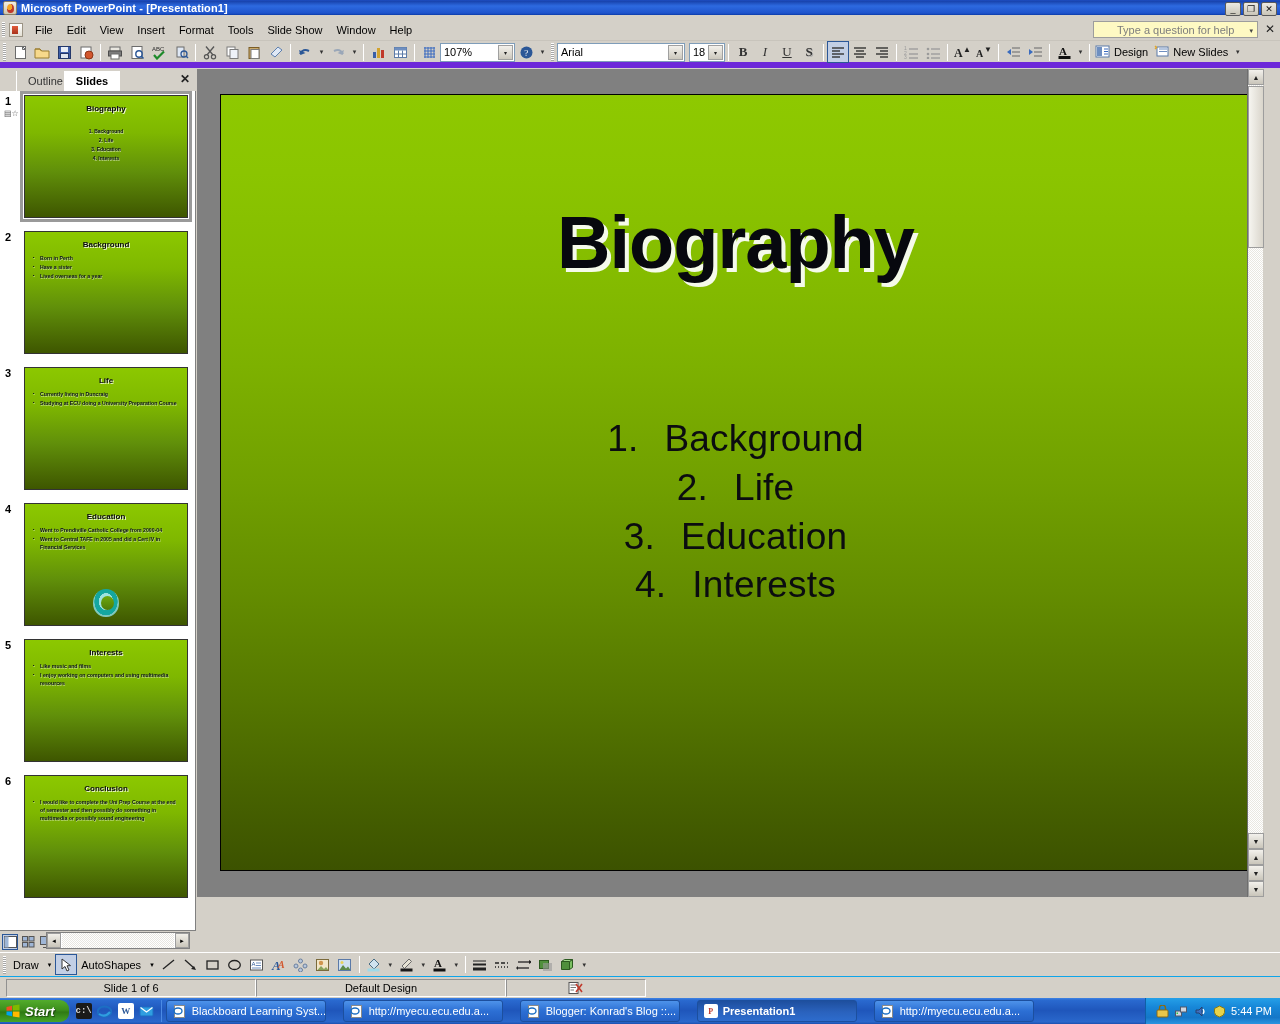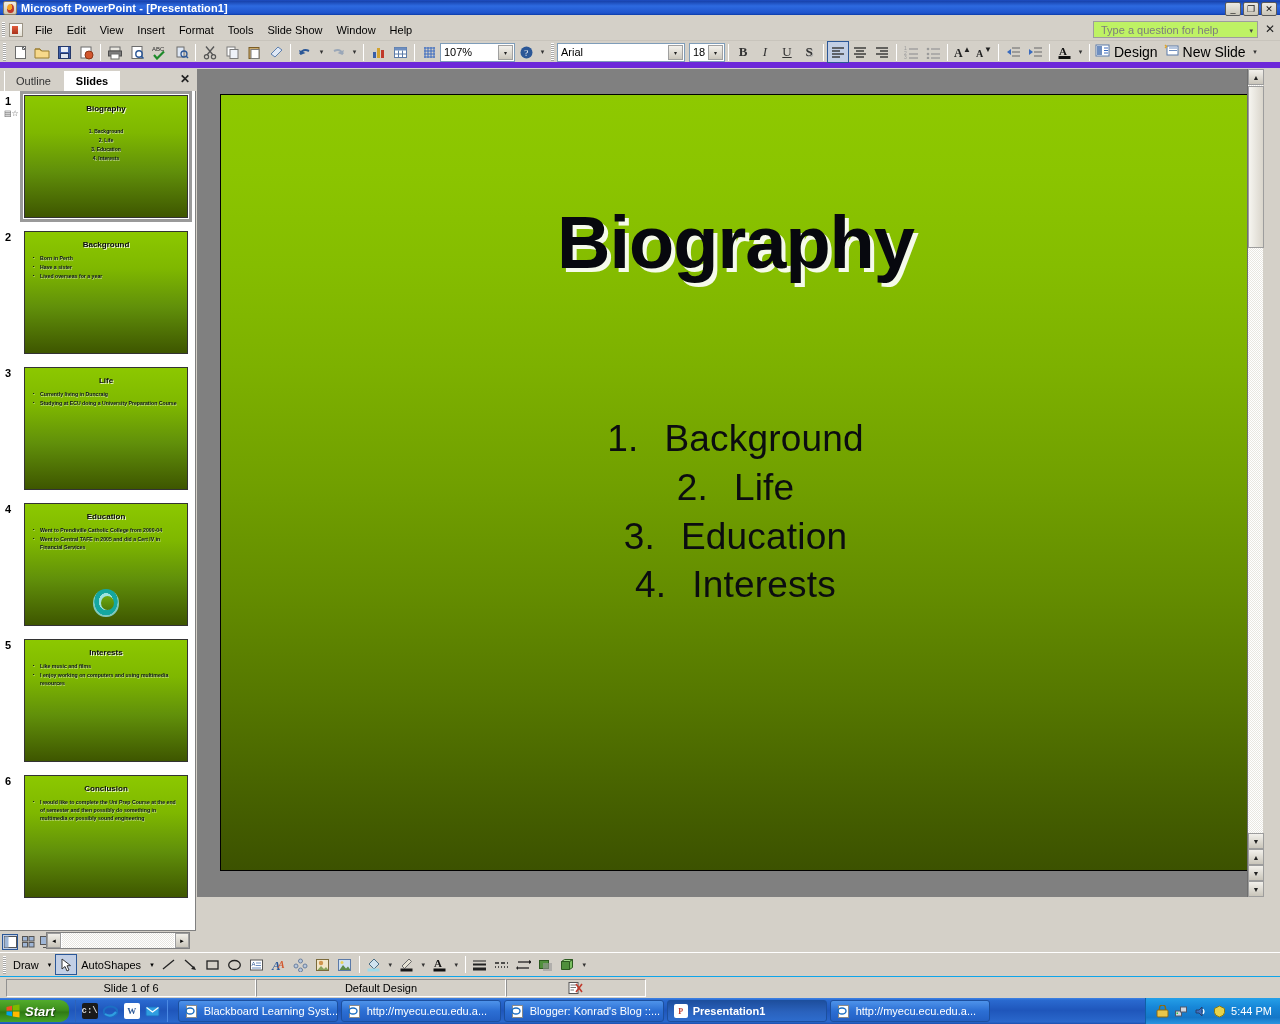--- a/index.html
+++ b/index.html
@@ -54,22 +54,22 @@
     background: linear-gradient(180deg,#fff,#e4e0d4);
     border:1px solid #9b9384; position:relative;
   }
   .doc-icon:after{content:""; position:absolute; left:2px; top:2px; width:6px;height:8px;
     background: linear-gradient(180deg,#e25b3a,#a8321b);}
   .menu-item {
     padding: 2px 7px; font-size: 11px; color:#000; cursor: default;
   }
   .help-box {
     position:absolute; right:22px; top:2px; width:165px; height:17px;
-    background:#bef264; border:1px solid #9d9d9d; display:flex; align-items:center;
-    padding-left:7px; font-size:11px; color:#7d7d7d;
+    background:#fef9c3; border:1px solid #9d9d9d; display:flex; align-items:center;
+    padding-left:23px; font-size:11px; color:#7d7d7d;
   }
   .help-box .caret { position:absolute; right:4px; top:5px; font-size:7px; color:#444;}
   .help-close { position:absolute; right:5px; top:3px; font-size:12px; color:#222;}
 
   
   .toolbar {
     position:absolute; left:0; top:42px; width:1280px; height:26px;
     background:#d4d0c8; display:flex; align-items:center;
     border-bottom:6px solid #6d28d9;
   }
@@ -90,33 +90,33 @@
   .combo .cbtn {
     position:absolute; right:1px; top:1px; width:15px; height:15px;
     background: linear-gradient(180deg,#f3f1ec,#ccc8bd);
     border:1px solid #a0a0a0; display:flex;align-items:center;justify-content:center;
     font-size:6px; color:#222;
   }
   .zoom-combo { width:75px; }
   .font-combo { width:128px; }
   .size-combo { width:36px; }
   .tbtn.pressed { border:1px solid #2b5797; background:#c2cfe5; }
-  .tlabel { font-size:14px; padding:0 4px 0 2px; display:flex; align-items:center; gap:4px;}
+  .tlabel { font-size:11px; padding:0 4px 0 2px; display:flex; align-items:center; gap:4px;}
 
   
   .tabs-row {
     position:absolute; left:0; top:69px; width:196px; height:23px;
     background:#d4d0c8;
   }
   .tab {
     position:absolute; top:2px; height:20px; font-size:11px;
     display:flex; align-items:center; justify-content:center;
     background:#d4d0c8; color:#333;
   }
-  .tab.outline { left:4px; width:58px; border-left:1px solid #fff; }
+  .tab.outline { left:16px; width:58px; border-left:1px solid #fff; }
   .tab.slides  { left:64px; width:56px; background:#fff; font-weight:bold; color:#000;}
   .tabs-row .tabclose{ position:absolute; right:6px; top:3px; font-size:12px; font-weight:bold; color:#222;}
 
   .slidepane {
     position:absolute; left:0; top:91px; width:196px; height:839px;
     background:#fff; border-right:1px solid #808080; overflow:hidden;
   }
   .thumb-row { position:relative; width:196px; height:136px; }
   .thumb-num {
     position:absolute; left:5px; top:4px; font-size:11px; font-weight:bold; color:#000;
@@ -261,34 +261,34 @@
   .stat-c { width:140px; }
   .stat-d { flex:1; border:none; }
 
   
   .taskbar {
     position:absolute; left:0; top:998px; width:1280px; height:26px;
     background: linear-gradient(180deg,#3f84e5 0%, #2a6ad0 8%, #1f56bb 48%, #2a68cc 92%, #1b4fae 100%);
     display:flex; align-items:center;
   }
   .start-btn {
-    height:22px; padding:0 14px 0 6px; margin-right:6px;
+    height:22px; padding:0 14px 0 6px; 
     background: linear-gradient(180deg,#53ac2c 0%,#3d8f1c 45%,#2f7a14 55%,#47a526 100%);
     border-radius: 0 9px 9px 0;
     display:flex; align-items:center; gap:5px;
     color:#fff; font-weight:bold; font-size:13px;
     text-shadow:1px 1px 1px rgba(0,0,0,.5);
     font-style: italic;
   }
   .start-flag { width:14px;height:14px; position:relative;}
   .quick-launch { display:flex; align-items:center; gap:5px; padding:0 6px;
     border-left:1px solid #2f63b8; border-right:1px solid #4b8ae4; height:22px;}
   .ql-ico { width:16px; height:16px; border-radius:2px; display:flex;align-items:center;justify-content:center;
     font-size:9px; font-weight:bold;}
-  .task-btns { display:flex; align-items:center; gap:3px; margin-left:10px; }
+  .task-btns { display:flex; align-items:center; gap:17px; margin-left:4px; }
   .task-btn {
     height:22px; width:160px; display:flex; align-items:center; gap:5px; padding:0 6px;
     background: linear-gradient(180deg,#4e93ea,#2c6fd4 50%,#2360c4 100%);
     border:1px solid #1c4f9e; border-radius:3px;
     color:#fff; font-size:11px; white-space:nowrap; overflow:hidden;
   }
   .task-btn.active {
     background: linear-gradient(180deg,#1e4f9e,#2a62bd 55%,#2d6ccd 100%);
     font-weight:bold;
   }
@@ -620,21 +620,21 @@
       <span>Design</span>
     </span>
     <span class="tlabel">
       <span>
         <svg width="15" height="13">
             <rect x="3" y="2" width="11" height="9" fill="#fff" stroke="#5b7aa8"></rect>
             <path d="M1 1 l2 2 M1 4 l2 -2" stroke="#e0a72e" stroke-width="1.4"></path>
             <path d="M5 4 l8 0 M5 6.5 l8 0" stroke="#6f8fc0"></path>
           </svg>
       </span>
-      <span>New Slide</span>
+      <span>New Slides</span>
     </span>
     <span class="tbtn-arrow">▾</span>
   </div>
 
   <div class="tabs-row">
     <div class="tab outline">Outline</div>
     <div class="tab slides">Slides</div>
     <span class="tabclose">✕</span>
   </div>
 

